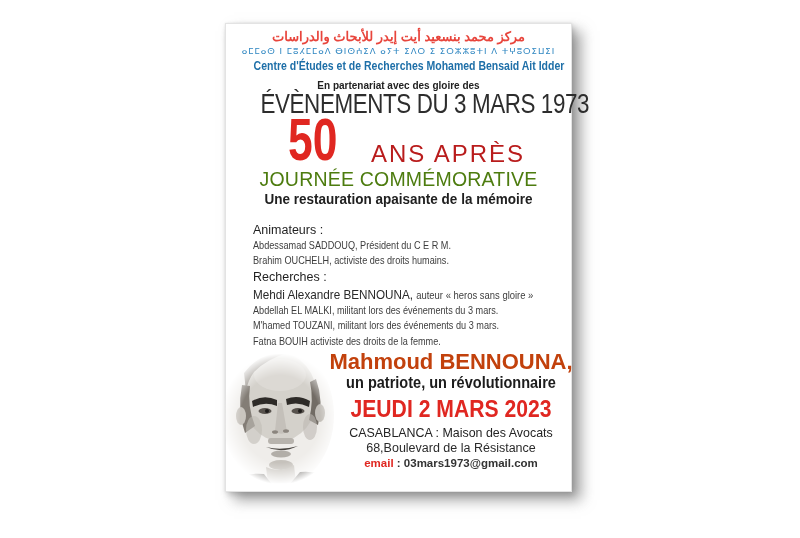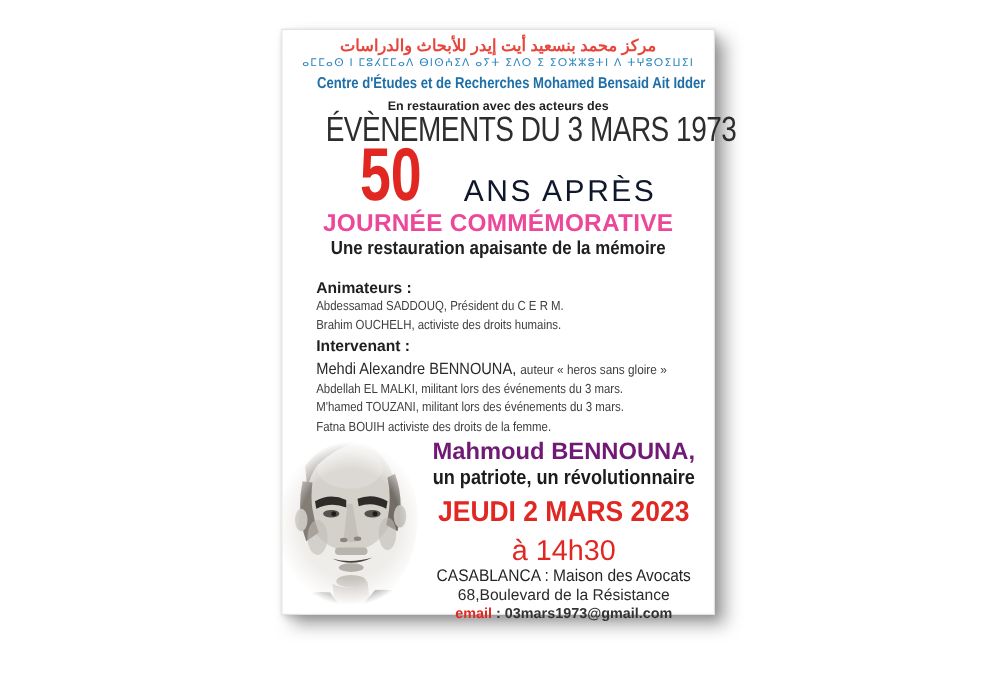--- a/index.html
+++ b/index.html
@@ -14,32 +14,32 @@
     box-shadow:9px 8px 13px rgba(105,105,105,.62), 2px 3px 6px rgba(0,0,0,.18), 0 0 2px rgba(0,0,0,.08);
   }
   .cline{position:absolute;left:0;width:100%;text-align:center;white-space:nowrap;}
   .arabic{top:5px;font-size:13px;line-height:15px;font-weight:700;color:#e8453c;}
   .tifinagh{top:22px;font-size:8.5px;line-height:10px;color:#2e86c1;font-family:"DejaVu Sans",sans-serif;letter-spacing:1px;}
   .frcenter{top:34px;font-size:12.5px;line-height:16px;color:#1e6fa8;font-weight:600;transform:scaleX(.84);transform-origin:50% 0;}
   .frcenter b{font-weight:800;}
   .partner{top:56px;font-size:10px;line-height:12px;font-weight:600;color:#222;}
   .maintitle{top:65px;font-size:28px;line-height:30px;font-weight:400;color:#2d2d2d;letter-spacing:-.5px;transform:scaleX(.8);transform-origin:50% 0;}
   .fifty{position:absolute;left:62px;top:86px;font-size:60px;line-height:60px;font-weight:600;color:#e02721;transform:scaleX(.74);transform-origin:0 0;}
-  .ans{position:absolute;left:145px;top:117px;font-size:24px;line-height:26px;font-weight:500;color:#0f172a;letter-spacing:2px;white-space:nowrap;}
-  .journee{top:144px;font-size:19.5px;line-height:22px;font-weight:700;color:#ec4899;letter-spacing:.2px;}
+  .ans{position:absolute;left:145px;top:117px;font-size:24px;line-height:26px;font-weight:500;color:#b91c1c;letter-spacing:2px;white-space:nowrap;}
+  .journee{top:144px;font-size:19.5px;line-height:22px;font-weight:400;color:#4d7c0f;letter-spacing:.2px;}
   .subtitle{top:166px;font-size:15px;line-height:18px;font-weight:700;color:#202020;transform:scaleX(.9);transform-origin:50% 0;}
   .program{position:absolute;left:27px;top:198px;width:305px;}
-  .p-label{font-size:12.5px;line-height:16px;font-weight:700;color:#1f1f1f;}
+  .p-label{font-size:12.5px;line-height:16px;font-weight:400;color:#1f1f1f;}
   .p-label + .p-label, .p-item + .p-label{margin-top:2px;}
   .p-item{font-size:10.5px;line-height:14.5px;color:#3d3d3d;white-space:nowrap;transform:scaleX(.87);transform-origin:0 50%;}
   .p-speaker{font-size:13px;line-height:15px;color:#2a2a2a;white-space:nowrap;transform:scaleX(.9);transform-origin:0 50%;}
   .p-speaker .note{font-size:10.5px;color:#3d3d3d;}
   .p-gap{margin-top:2px;}
   .tribute{position:absolute;left:100px;top:324px;width:250px;text-align:center;}
-  .t-name{font-size:19px;line-height:21px;font-weight:700;color:#701a75;white-space:nowrap;margin-top:3px;}
+  .t-name{font-size:22px;line-height:21px;font-weight:700;color:#c2410c;white-space:nowrap;margin-top:3px;}
   .t-title{font-size:16.5px;line-height:21px;font-weight:700;color:#1c1c1c;white-space:nowrap;transform:scaleX(.88);transform-origin:50% 0;}
   .t-date{font-size:23px;line-height:29px;font-weight:700;color:#e02721;white-space:nowrap;margin-top:2px;transform:scaleX(.92);transform-origin:50% 0;}
   .t-time{font-size:23px;line-height:24px;font-weight:500;color:#e02721;margin-top:4px;}
   .t-venue{font-size:13.5px;line-height:17px;font-weight:500;color:#242424;white-space:nowrap;transform:scaleX(.92);transform-origin:50% 0;}
   .t-address{font-size:12.5px;line-height:15px;font-weight:400;color:#2b2b2b;}
   .t-email{font-size:11.5px;line-height:15px;font-weight:700;color:#333;}
   .t-email .red{color:#e02721;text-align:right;}
   .portrait{
     position:absolute;left:-2px;bottom:0;width:128px;height:150px;
     -webkit-mask-image:radial-gradient(ellipse 60% 56% at 44% 52%, #000 52%, rgba(0,0,0,0) 78%);
@@ -52,50 +52,49 @@
 <div class="poster">
 
   <div class="cline arabic">مركز محمد بنسعيد أيت إيدر للأبحاث والدراسات</div>
 
   <div class="cline tifinagh">ⴰⵎⵎⴰⵙ ⵏ ⵎⵓⵃⵎⵎⴰⴷ ⴱⵏⵙⵄⵉⴷ ⴰⵢⵜ ⵉⴷⵔ ⵉ ⵉⵔⵣⵣⵓⵜⵏ ⴷ ⵜⵖⵓⵔⵉⵡⵉⵏ</div>
 
   <div class="cline frcenter">
     <span>Centre d'Études et de Recherches </span><b>Mohamed Bensaid Ait Idder</b>
   </div>
 
-  <div class="cline partner">En restauration avec des acteurs des</div>
+  <div class="cline partner">En partenariat avec des gloire des</div>
 
   <div class="cline maintitle">ÉVÈNEMENTS DU 3 MARS 1973</div>
 
   <div class="fifty">50</div>
 
   <div class="ans">ANS APRÈS</div>
 
   <div class="cline journee">JOURNÉE COMMÉMORATIVE</div>
 
   <div class="cline subtitle">Une restauration apaisante de la mémoire</div>
 
   <div class="program">
     <div class="p-label">Animateurs :</div>
     <div class="p-item">Abdessamad SADDOUQ, Président du C E R M.</div>
     <div class="p-item">Brahim OUCHELH, activiste des droits humains.</div>
-    <div class="p-label">Intervenant :</div>
+    <div class="p-label">Recherches :</div>
     <div class="p-speaker p-gap">
       <span>Mehdi Alexandre BENNOUNA, </span><span class="note">auteur « heros sans gloire »</span>
     </div>
     <div class="p-item">Abdellah EL MALKI, militant lors des événements du 3 mars.</div>
     <div class="p-item">M'hamed TOUZANI, militant lors des événements du 3 mars.</div>
     <div class="p-item p-gap">Fatna BOUIH activiste des droits de la femme.</div>
   </div>
 
   <div class="tribute">
     <div class="t-name">Mahmoud BENNOUNA,</div>
     <div class="t-title">un patriote, un révolutionnaire</div>
     <div class="t-date">JEUDI 2 MARS 2023</div>
-    <div class="t-time">à 14h30</div>
     <div class="t-venue">CASABLANCA : Maison des Avocats</div>
     <div class="t-address">68,Boulevard de la Résistance</div>
     <div class="t-email">
       <span class="red">email </span><span>: 03mars1973@gmail.com</span>
     </div>
   </div>
 
   <div class="portrait">
     <svg width="128" height="150" viewBox="0 0 128 150" xmlns="http://www.w3.org/2000/svg">
       <ellipse cx="54" cy="74" rx="56" ry="72" fill="#efedea"></ellipse>

